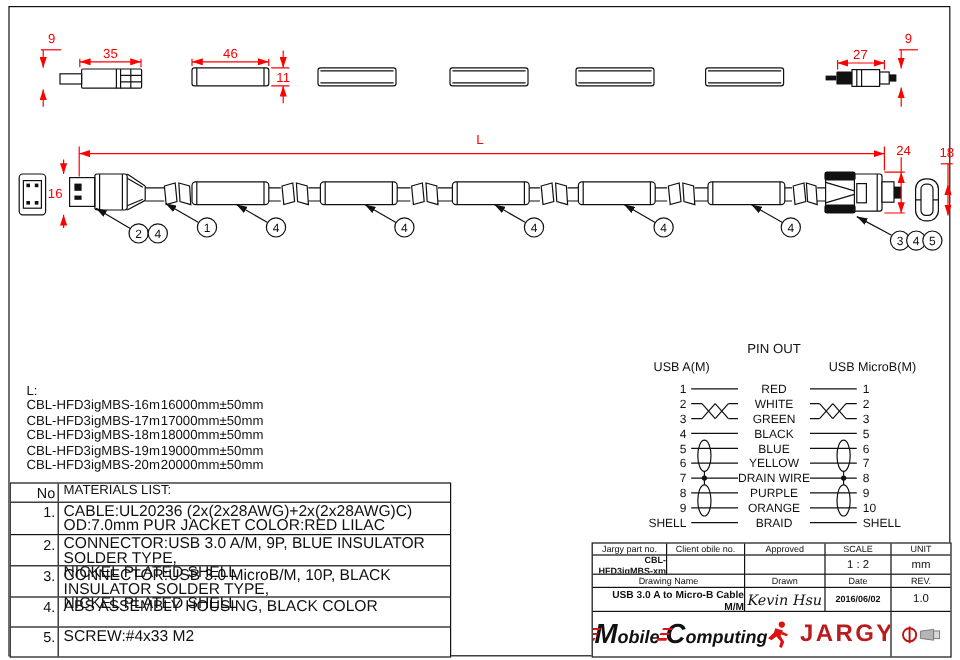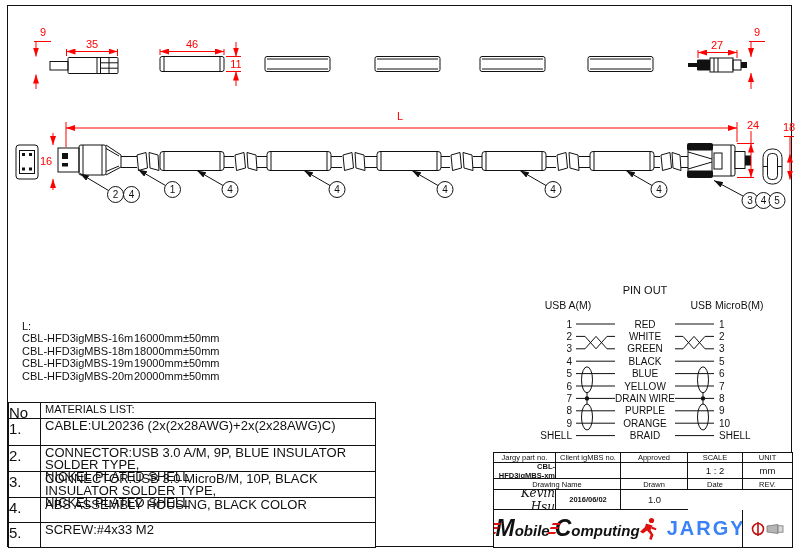--- a/index.html
+++ b/index.html
@@ -19,22 +19,22 @@
   .kf{fill:#111;stroke:none;}
   .wf{fill:#fff;}
   
   .llist{position:absolute;left:22px;top:320px;font-size:11px;line-height:12.4px;white-space:nowrap;}
   .llist .part{display:inline-block;width:112px;}
   
   .materials{position:absolute;left:8px;top:402px;width:368px;border:1.5px solid #111;
              box-sizing:border-box;background:#fff;}
   .mrow{display:flex;border-top:1px solid #111;box-sizing:border-box;}
   .mrow:first-child{border-top:none;}
-  .mno{width:32px;flex:none;border-right:1px solid #111;box-sizing:border-box;
-       font-size:15px;padding:1px 2px 0 0;text-align:left;}
+  .mno{width:40px;flex:none;border-right:1px solid #111;box-sizing:border-box;
+       font-size:12px;padding:1px 2px 0 0;text-align:right;}
   .mtext{flex:1;font-size:13px;line-height:12.2px;padding:1px 4px;box-sizing:border-box;}
   .mhead .mtext{font-size:11px;padding-top:0;}
   
   .tblock{position:absolute;left:493px;top:452px;width:300px;height:96px;
           border:1.5px solid #111;box-sizing:border-box;background:#fff;
           display:grid;grid-template-columns:62px 65px 67px 55px 1fr;
           grid-template-rows:10px 16px 11px 20px 1fr;}
   .tc{border-right:1px solid #111;border-bottom:1px solid #111;display:flex;
       align-items:center;justify-content:center;overflow:hidden;box-sizing:border-box;text-align:right;}
   .tc.last{border-right:none;}
@@ -48,21 +48,21 @@
   .span4{grid-column:span 4;}
   
   .logocell{display:flex;align-items:center;justify-content:center;gap:9px;}
   .mclogo{font-weight:bold;font-style:italic;display:flex;align-items:baseline;color:#111;white-space:nowrap;}
   .mc-sm{font-size:15px;}
   .mc-big{font-size:23px;}
   .speed{width:8px;height:11px;margin-right:-3px;align-self:center;
          background:repeating-linear-gradient(to bottom,#e01010 0 2px,transparent 2px 4.5px);
          transform:skewX(-28deg);}
   .runner{align-self:center;margin-left:-2px;}
-  .jargy{color:#3b82f6;font-weight:bold;font-size:20px;letter-spacing:2px;white-space:nowrap;}
+  .jargy{color:#b91c1c;font-weight:bold;font-size:20px;letter-spacing:2px;white-space:nowrap;}
 </style>
 </head>
 <body>
 
 <div class="page">
   <div class="frame"></div>
 
   <svg width="800" height="232" viewBox="0 0 800 232">
     <defs>
       <marker id="ar" markerUnits="userSpaceOnUse" markerWidth="9" markerHeight="6" refX="9" refY="3" orient="auto-start-reverse">
@@ -270,34 +270,36 @@
       <circle class="k wf" cx="763.5" cy="200.5" r="8"></circle>
       <text class="kt" x="763.5" y="204">4</text>
       <circle class="k wf" cx="777" cy="200.5" r="8"></circle>
       <text class="kt" x="777" y="204">5</text>
     </g>
   </svg>
 
   <div class="llist">
     <div>L:</div>
     <div class="row"><span class="part">CBL-HFD3igMBS-16m</span><span>16000mm±50mm</span></div>
+    <div class="row"><span class="part">CBL-HFD3igMBS-17m</span><span>17000mm±50mm</span></div>
     <div class="row"><span class="part">CBL-HFD3igMBS-18m</span><span>18000mm±50mm</span></div>
     <div class="row"><span class="part">CBL-HFD3igMBS-19m</span><span>19000mm±50mm</span></div>
     <div class="row"><span class="part">CBL-HFD3igMBS-20m</span><span>20000mm±50mm</span></div>
   </div>
 
   <div class="materials">
     <div class="mrow mhead" style="height:15px;">
       <div class="mno">No</div>
       <div class="mtext" style="font-weight:normal;">MATERIALS LIST:</div>
     </div>
     <div class="mrow" style="height:27px;">
       <div class="mno">1.</div>
       <div class="mtext">
           <div>CABLE:UL20236 (2x(2x28AWG)+2x(2x28AWG)C)</div>
+          <div>OD:7.0mm  PUR JACKET COLOR:RED LILAC</div>
         </div>
     </div>
     <div class="mrow" style="height:26px;">
       <div class="mno">2.</div>
       <div class="mtext">
           <div>CONNECTOR:USB 3.0 A/M, 9P, BLUE INSULATOR SOLDER TYPE,</div>
           <div>NICKEL PLATED SHELL</div>
         </div>
     </div>
     <div class="mrow" style="height:26px;">
@@ -393,36 +395,37 @@
       <text class="pt" x="229" y="148.7">10</text>
 
       <text class="pt" x="82" y="161.1" text-anchor="end">SHELL</text>
       <text class="pt" x="155" y="161.1" text-anchor="middle">BRAID</text>
       <text class="pt" x="229" y="161.1">SHELL</text>
     </g>
   </svg>
 
   <div class="tblock">
     <div class="tc lbl">Jargy part no.</div>
-    <div class="tc lbl">Client igMBS no.</div>
+    <div class="tc lbl">Client obile no.</div>
     <div class="tc lbl">Approved</div>
     <div class="tc lbl">SCALE</div>
     <div class="tc lbl last">UNIT</div>
 
     <div class="tc valsm">CBL-HFD3igMBS-xm</div>
     <div class="tc"></div>
     <div class="tc"></div>
     <div class="tc val">1 : 2</div>
     <div class="tc val last">mm</div>
 
     <div class="tc lbl span2">Drawing Name</div>
     <div class="tc lbl">Drawn</div>
     <div class="tc lbl">Date</div>
     <div class="tc lbl last">REV.</div>
 
+    <div class="tc dname span2">USB 3.0 A to Micro-B Cable M/M</div>
     <div class="tc sig">Kevin Hsu</div>
     <div class="tc valsm">2016/06/02</div>
     <div class="tc val last">1.0</div>
 
     <div class="tc bot span4 logocell">
       <div class="mclogo">
         <span class="speed"></span>
           <span class="mc-big">M</span>
           <span class="mc-sm">obile </span>
           <span class="speed"></span>

